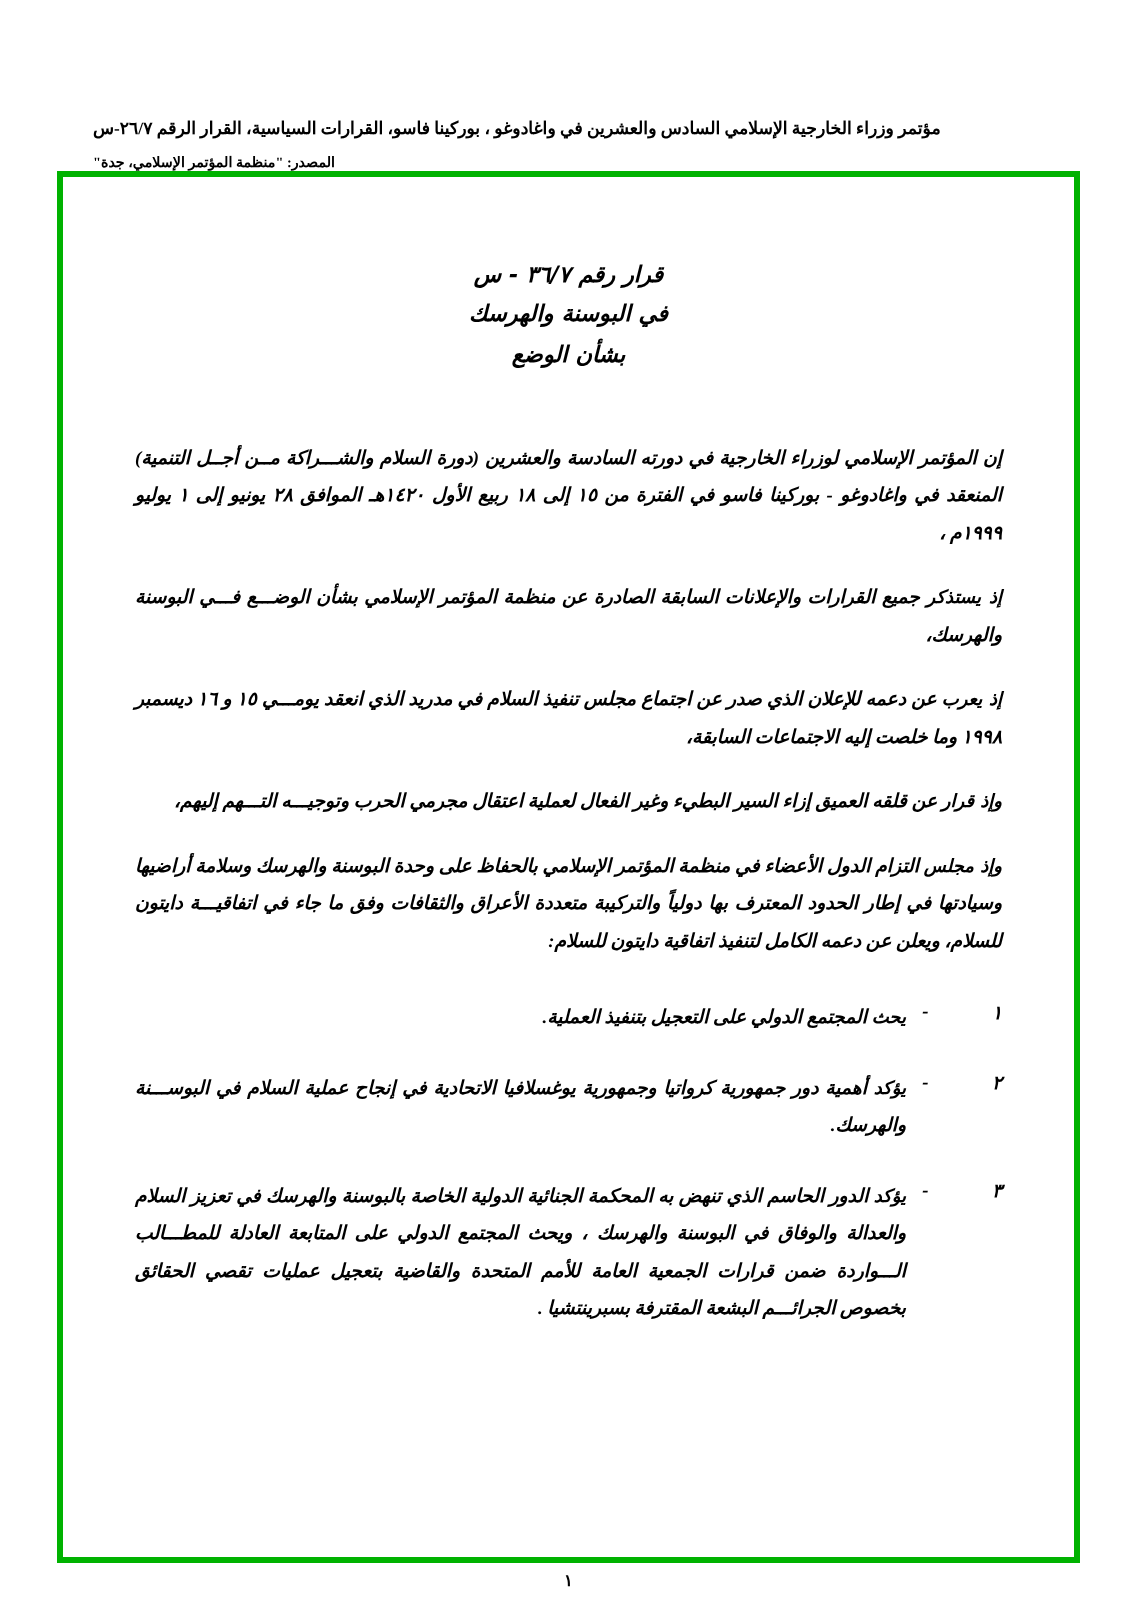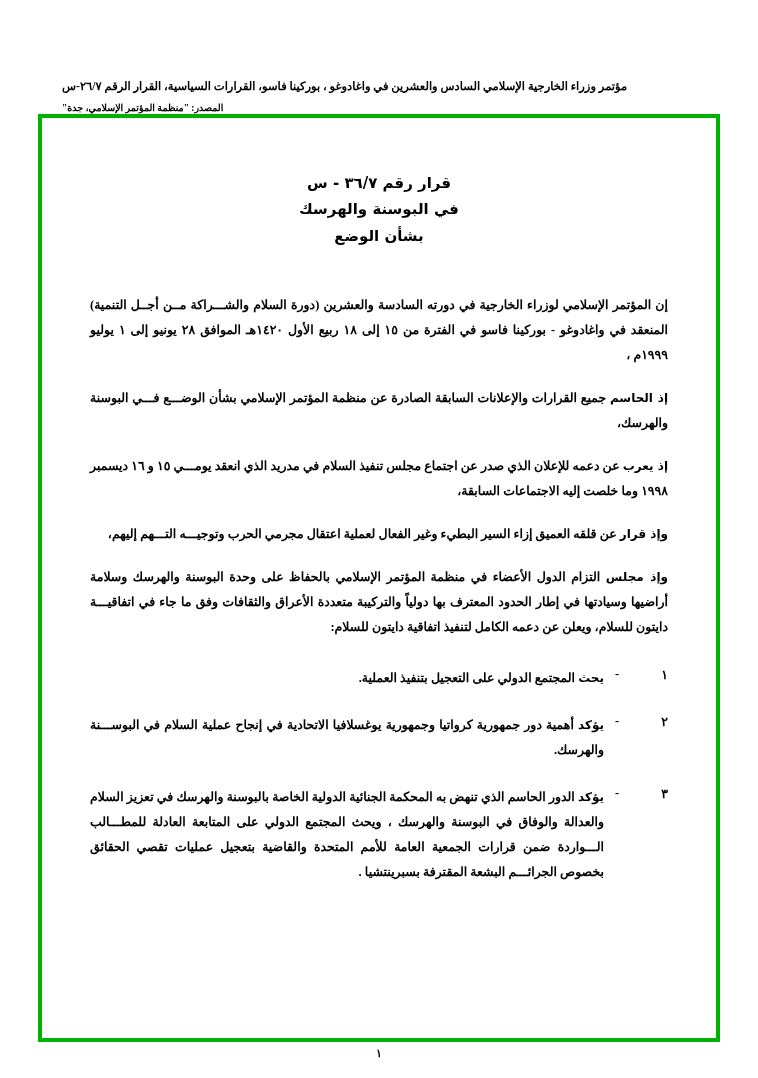--- a/index.html
+++ b/index.html
@@ -57,20 +57,21 @@
     box-sizing: border-box;
     background: #ffffff;
   }
 
   .frame-inner {
     position: absolute;
     top: 0; right: 0; left: 0; bottom: 0;
     padding: 52px 48px 20px 48px;
     box-sizing: border-box;
     direction: rtl;
+    font-style: italic;
   }
 
   
   .title-block {
     text-align: center;
     margin-bottom: 44px;
   }
   .title-line {
     font-family: "DejaVu Sans", "Liberation Sans", sans-serif;
     font-weight: bold;
@@ -152,21 +153,21 @@
     <div class="frame-inner">
 
       <div class="title-block">
         <div class="title-line">قرار رقم ٣٦/٧ - س</div>
         <div class="title-line">في البوسنة والهرسك</div>
         <div class="title-line">بشأن الوضع</div>
       </div>
 
       <p class="para preamble">إن المؤتمر الإسلامي لوزراء الخارجية في دورته السادسة والعشرين (دورة السلام والشـــراكة مــن أجــل التنمية) المنعقد في واغادوغو - بوركينا فاسو في الفترة من ١٥ إلى ١٨ ربيع الأول ١٤٢٠هـ الموافق ٢٨ يونيو إلى ١ يوليو ١٩٩٩م ،</p>
 
-      <p class="para"><span class="kw">إذ الحاسم</span><span> جميع القرارات والإعلانات السابقة الصادرة عن منظمة المؤتمر الإسلامي بشأن الوضـــع فـــي البوسنة والهرسك،</span></p>
+      <p class="para"><span class="kw">إذ يستذكر</span><span> جميع القرارات والإعلانات السابقة الصادرة عن منظمة المؤتمر الإسلامي بشأن الوضـــع فـــي البوسنة والهرسك،</span></p>
 
       <p class="para"><span class="kw">إذ يعرب</span><span> عن دعمه للإعلان الذي صدر عن اجتماع مجلس تنفيذ السلام في مدريد الذي انعقد يومـــي ١٥ و ١٦ ديسمبر ١٩٩٨ وما خلصت إليه الاجتماعات السابقة،</span></p>
 
       <p class="para"><span class="kw">وإذ قرار</span><span> عن قلقه العميق إزاء السير البطيء وغير الفعال لعملية اعتقال مجرمي الحرب وتوجيـــه التـــهم إليهم،</span></p>
 
       <p class="para"><span class="kw">وإذ مجلس</span><span> التزام الدول الأعضاء في منظمة المؤتمر الإسلامي بالحفاظ على وحدة البوسنة والهرسك وسلامة أراضيها وسيادتها في إطار الحدود المعترف بها دولياً والتركيبة متعددة الأعراق والثقافات وفق ما جاء في اتفاقيـــة دايتون للسلام، ويعلن عن دعمه الكامل لتنفيذ اتفاقية دايتون للسلام:</span></p>
 
       <div class="items">
 
         <div class="item">

